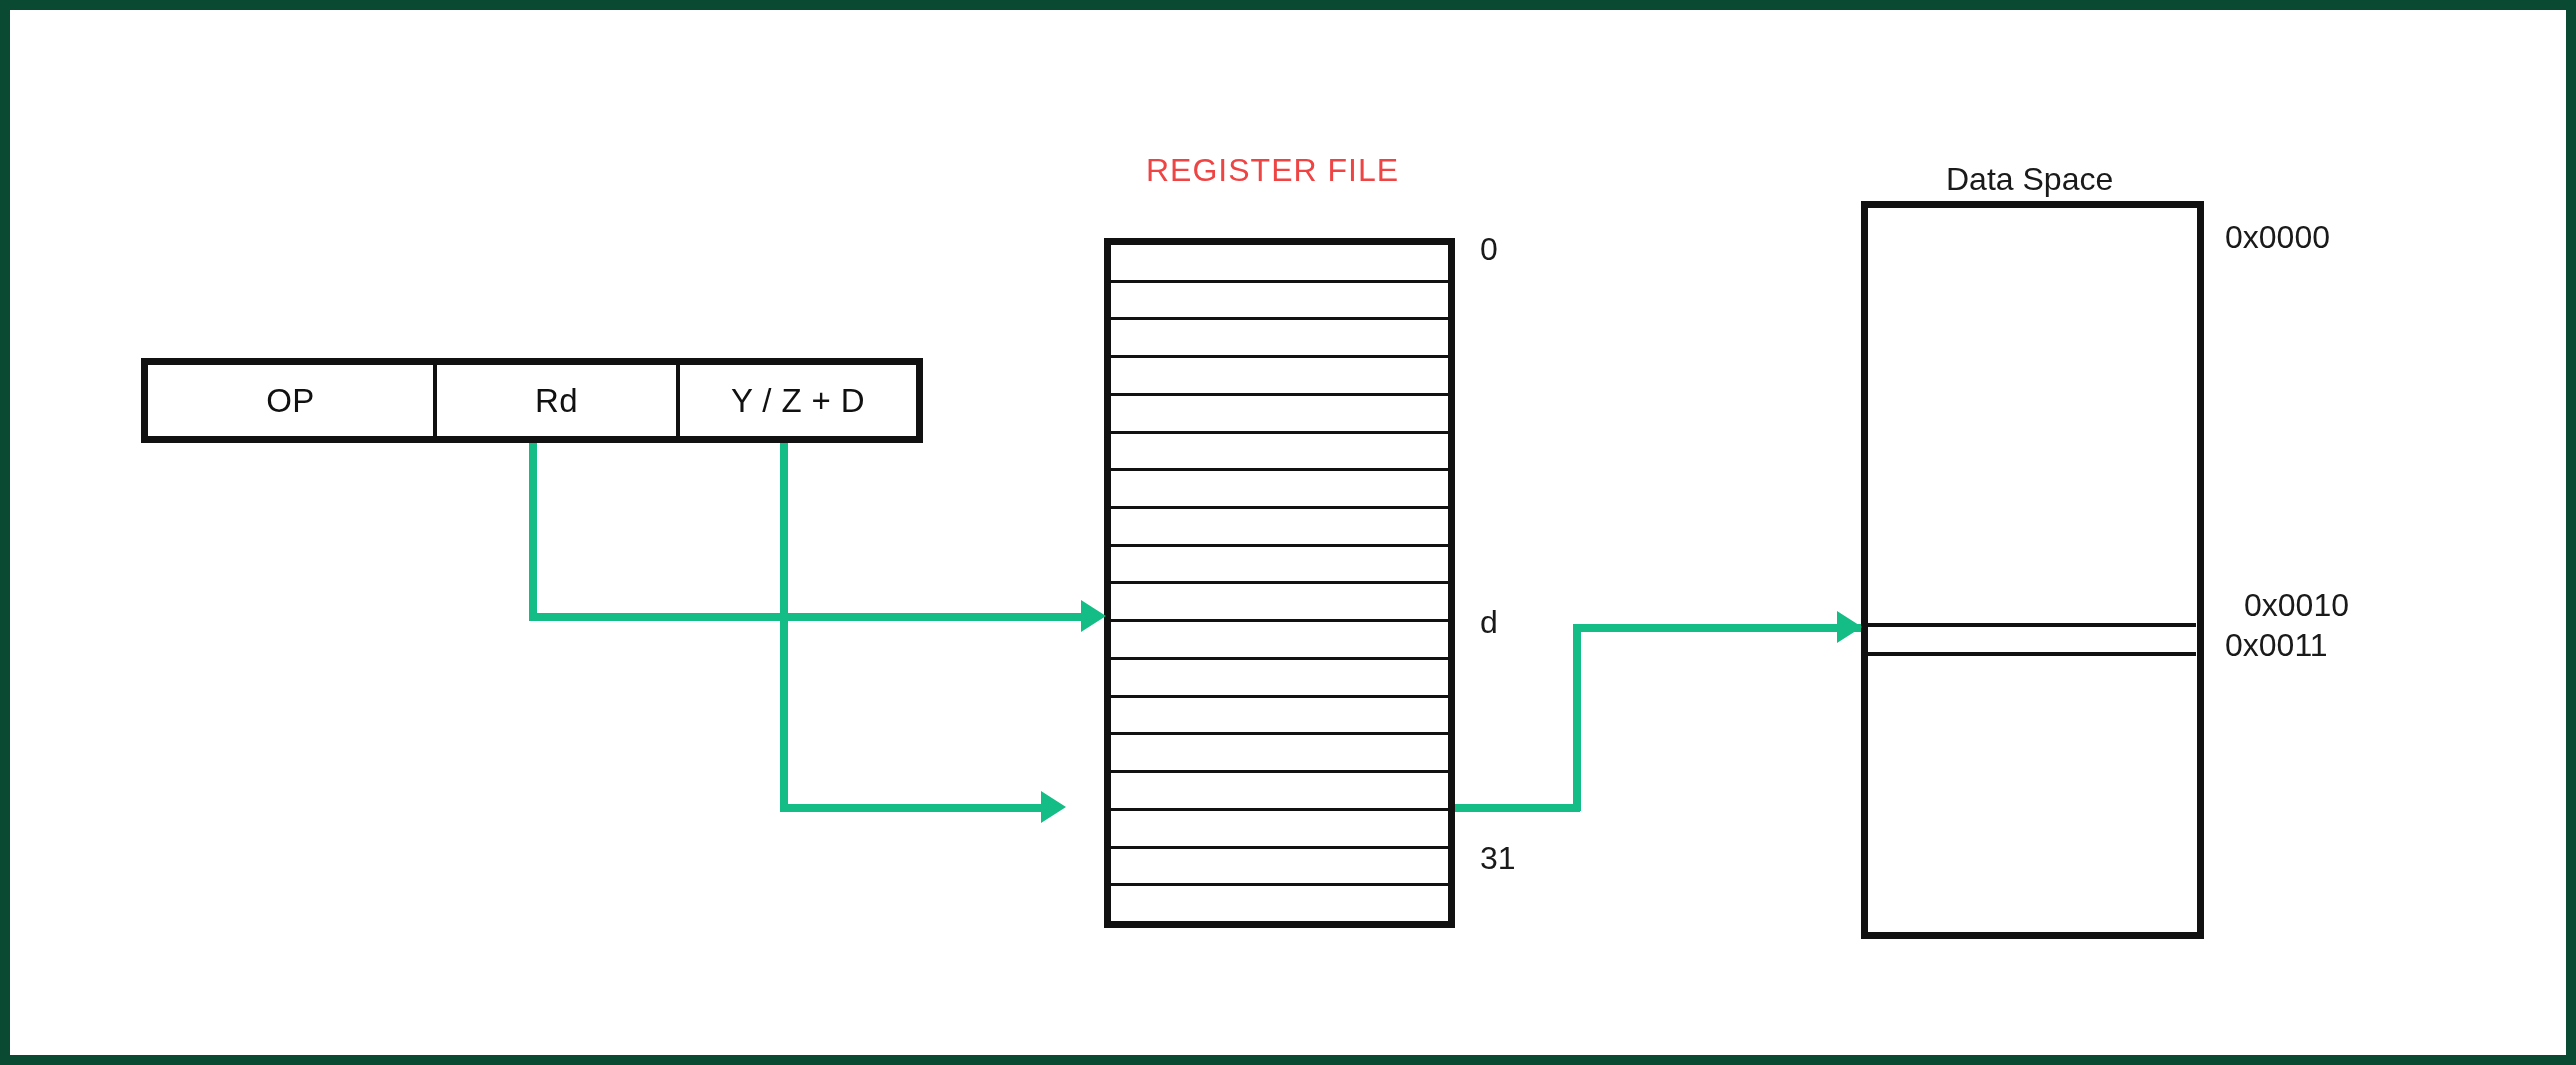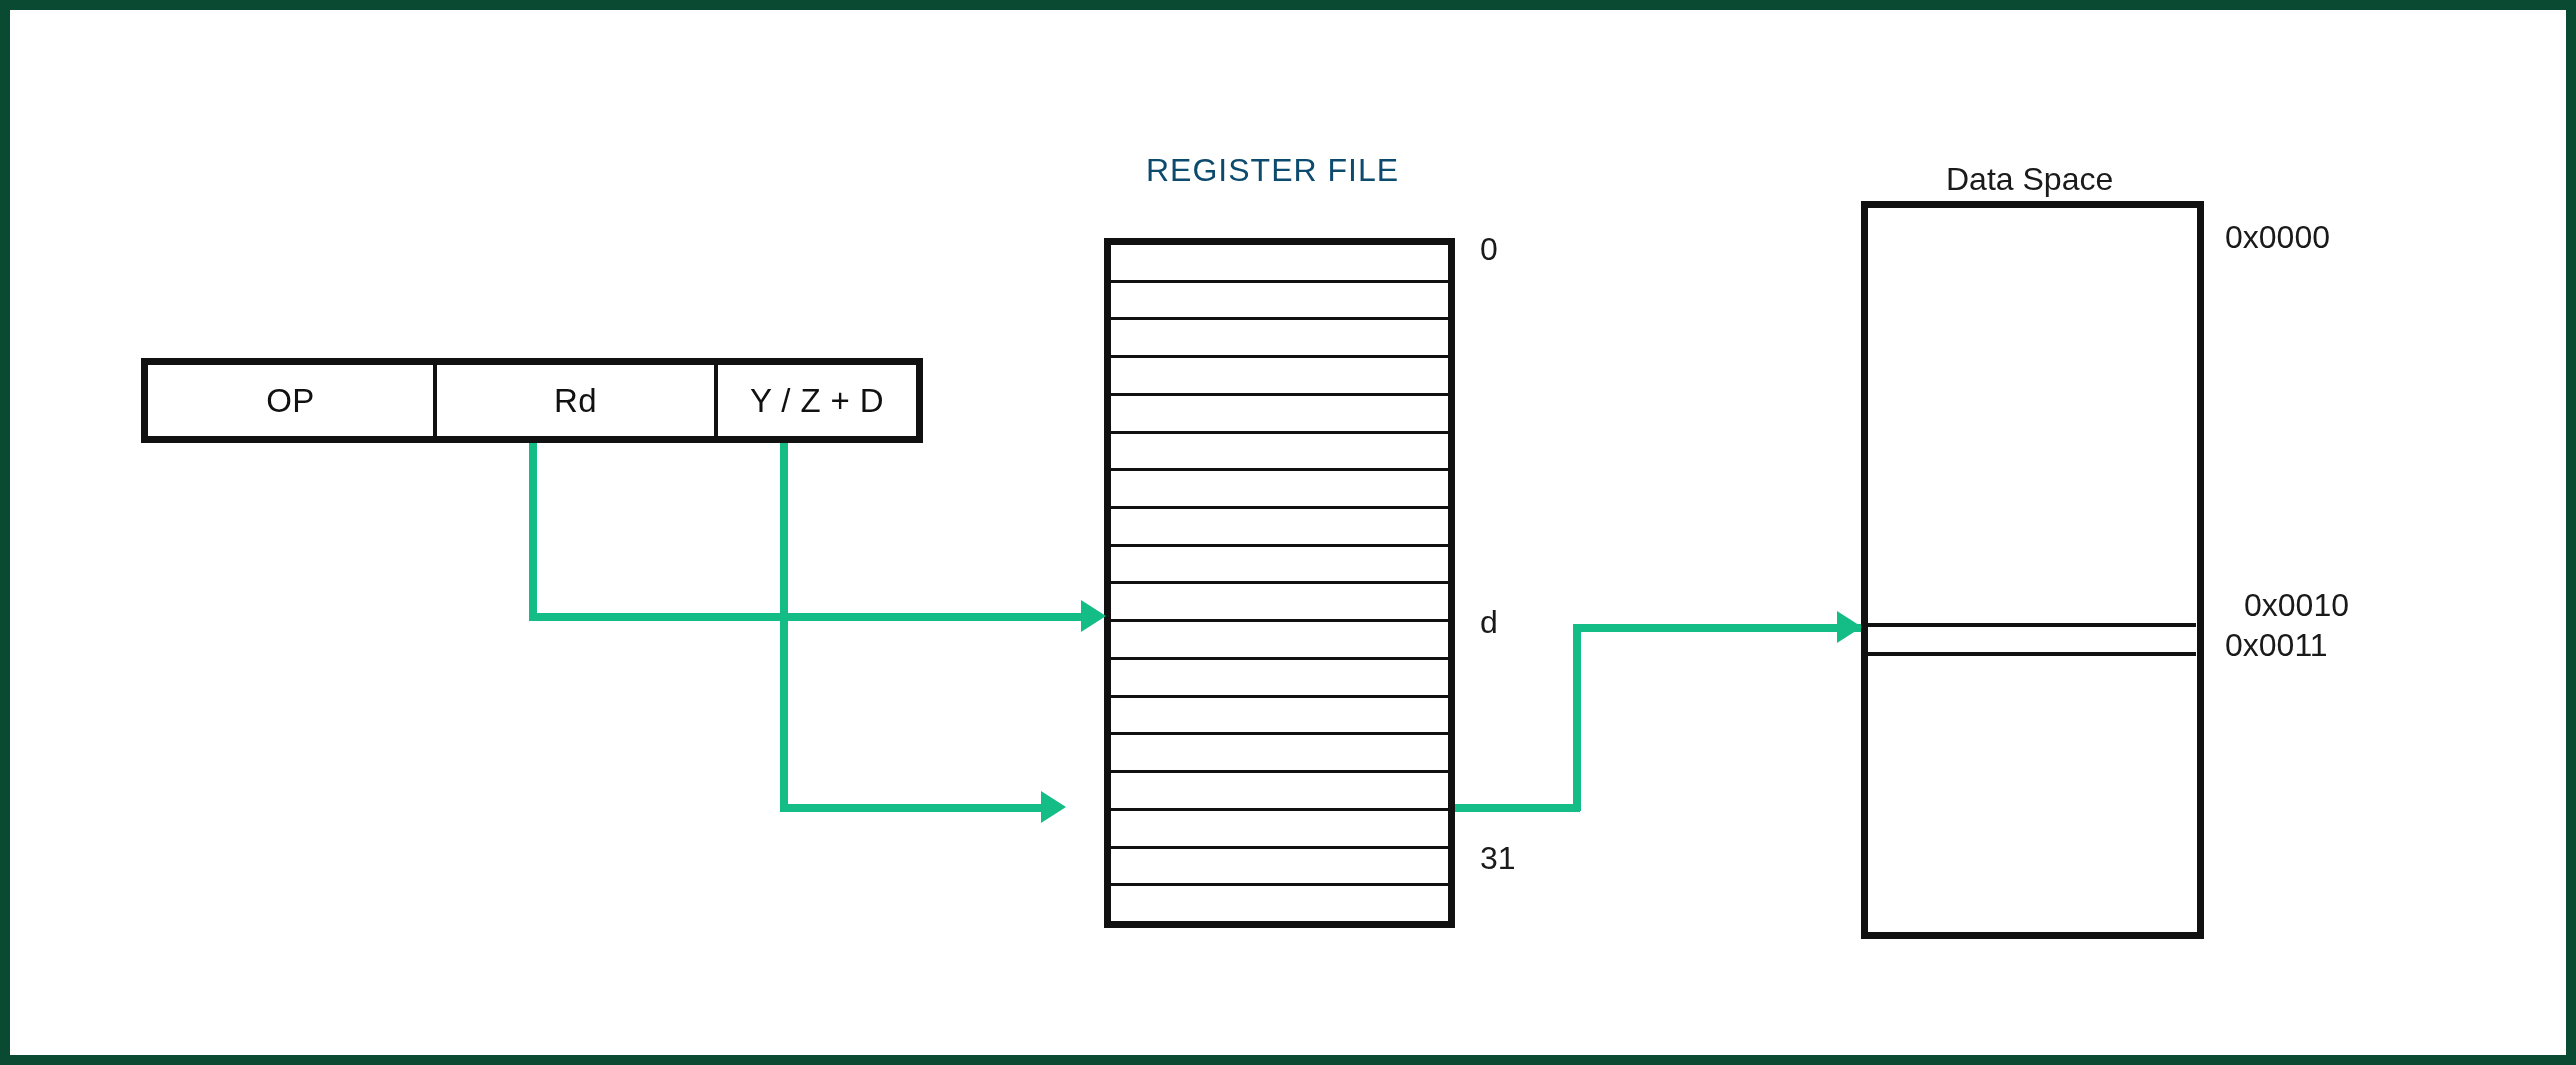--- a/index.html
+++ b/index.html
@@ -45,28 +45,28 @@
     display: flex;
     align-items: center;
     justify-content: center;
     box-sizing: border-box;
     font-size: 33px;
     color: #111111;
     letter-spacing: 0.4px;
     height: 100%;
   }
   #instr-cell-op { width: 289px; border-right: 4.2px solid #111111; }
-  #instr-cell-rd { width: 281px; border-right: 4.2px solid #111111; }
+  #instr-cell-rd { width: 243px; border-right: 4.2px solid #111111; }
   #instr-cell-disp { flex: 1 1 auto; }
 
   
   #register-file-title {
     left: 1136px; top: 142px;
     font-size: 32px;
-    color: #0c4a6e;
+    color: #ef4444;
     letter-spacing: 1px;
     white-space: nowrap;
   }
   #register-file {
     left: 1094px; top: 228px;
     width: 351px; height: 690px;
     border: 7.5px solid #111111;
     box-sizing: border-box;
     background: #ffffff;
     display: flex;

